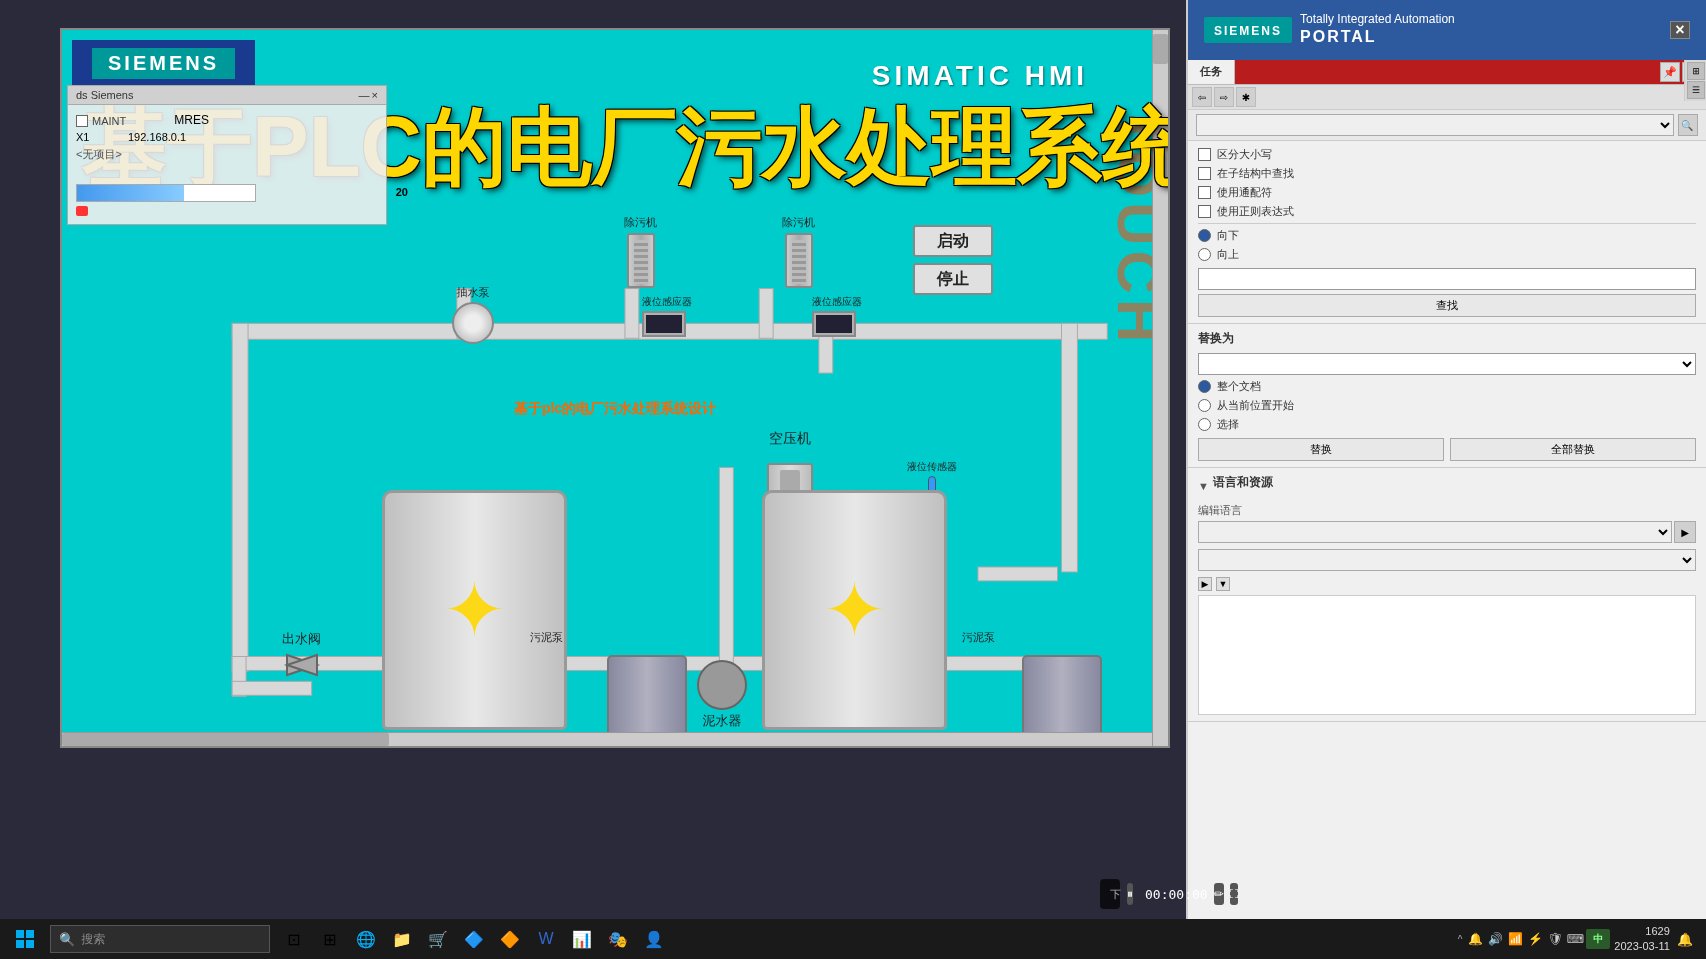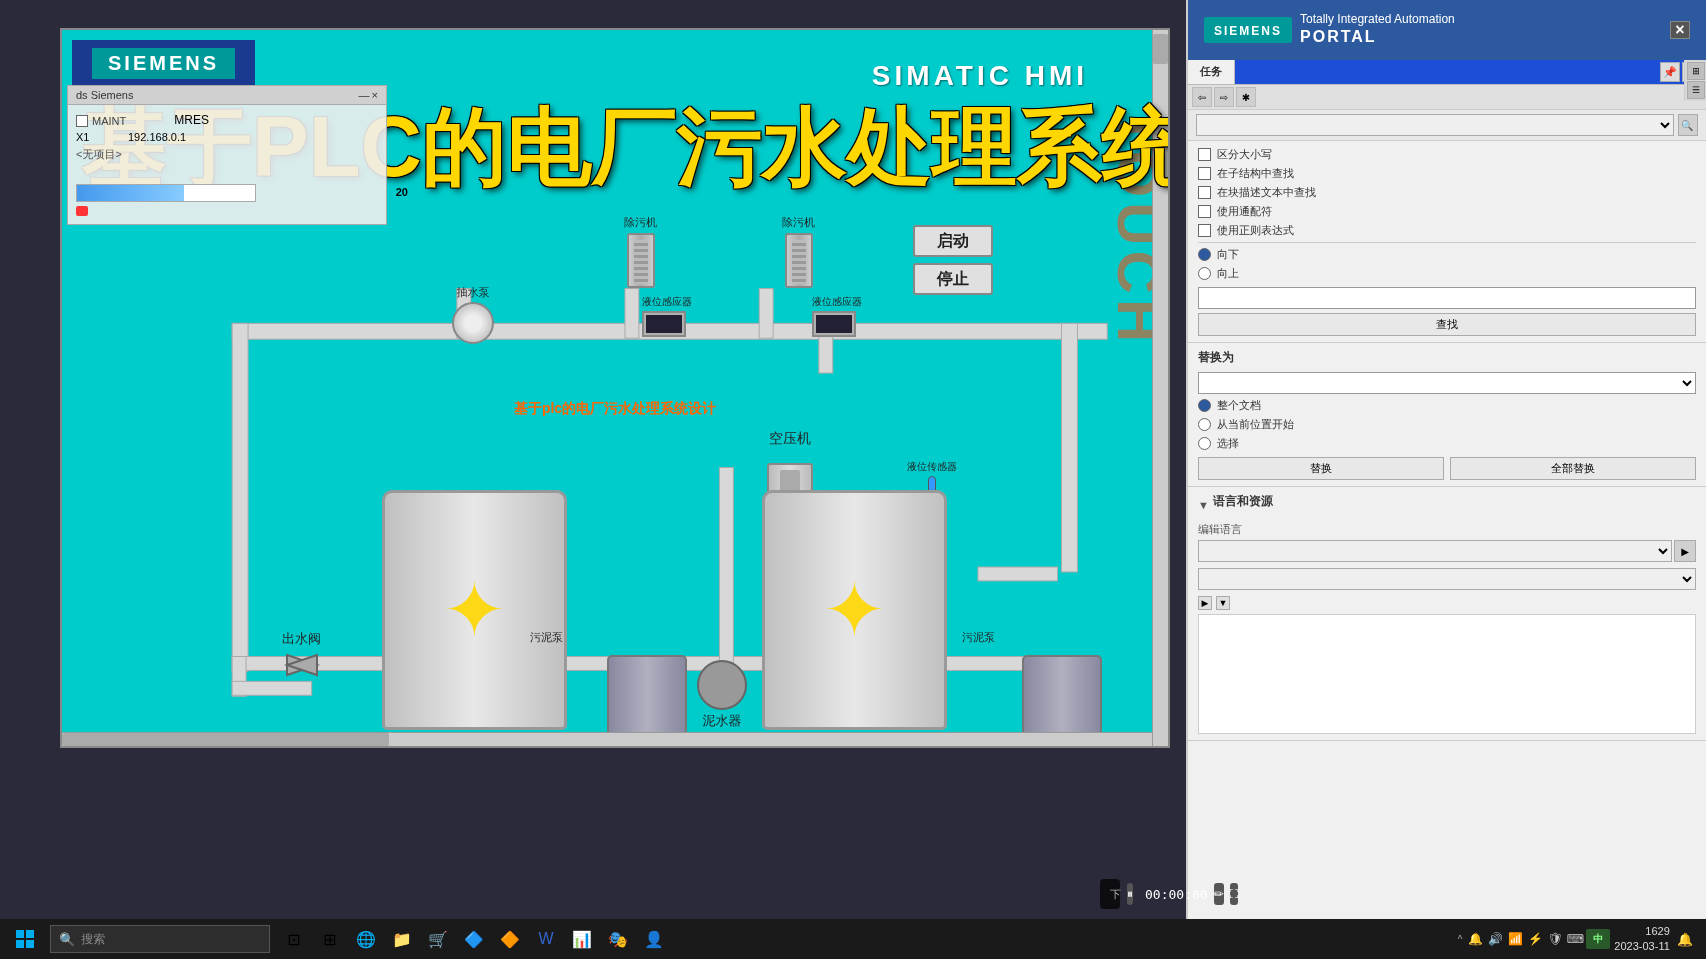--- a/index.html
+++ b/index.html
@@ -448,21 +448,21 @@
       margin: 4px 0;
     }
 
     .right-panel-inner {
       height: calc(100% - 60px);
       overflow-y: auto;
     }
 
     .rp-tab-row {
       display: flex;
-      background: #1d4ed8;
+      background: #b91c1c;
       border-bottom: 1px solid #bbb;
     }
 
     .rp-tab {
       padding: 4px 12px;
       font-size: 11px;
       color: #333;
       border-right: 1px solid #bbb;
       cursor: pointer;
     }
@@ -753,24 +753,20 @@
       <div class="rp-row">
         <div class="rp-checkbox"></div>
         <span>区分大小写</span>
       </div>
       <div class="rp-row">
         <div class="rp-checkbox"></div>
         <span>在子结构中查找</span>
       </div>
       <div class="rp-row">
         <div class="rp-checkbox"></div>
-        <span>在块描述文本中查找</span>
-      </div>
-      <div class="rp-row">
-        <div class="rp-checkbox"></div>
         <span>使用通配符</span>
       </div>
       <div class="rp-row">
         <div class="rp-checkbox"></div>
         <span>使用正则表达式</span>
       </div>
       <div class="section-divider"></div>
       <div class="rp-row">
         <div class="rp-radio selected"></div>
         <span>向下</span>

